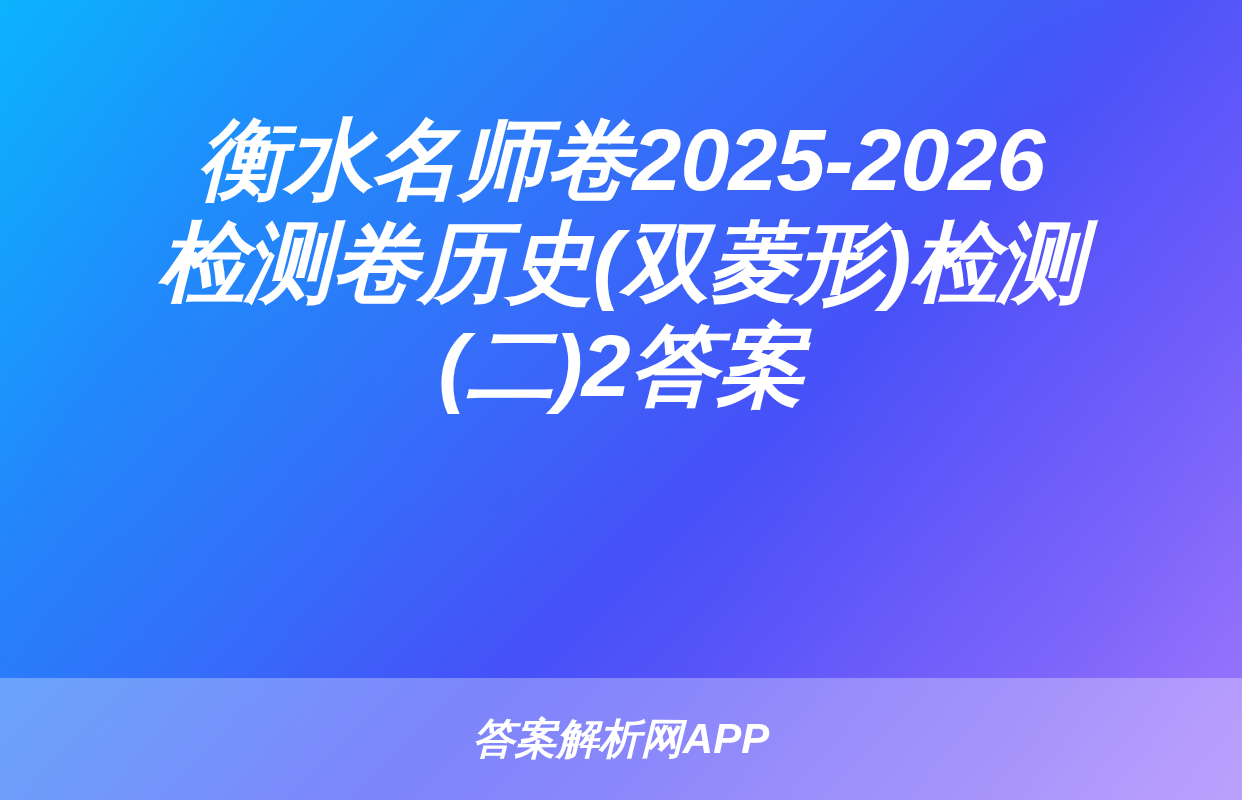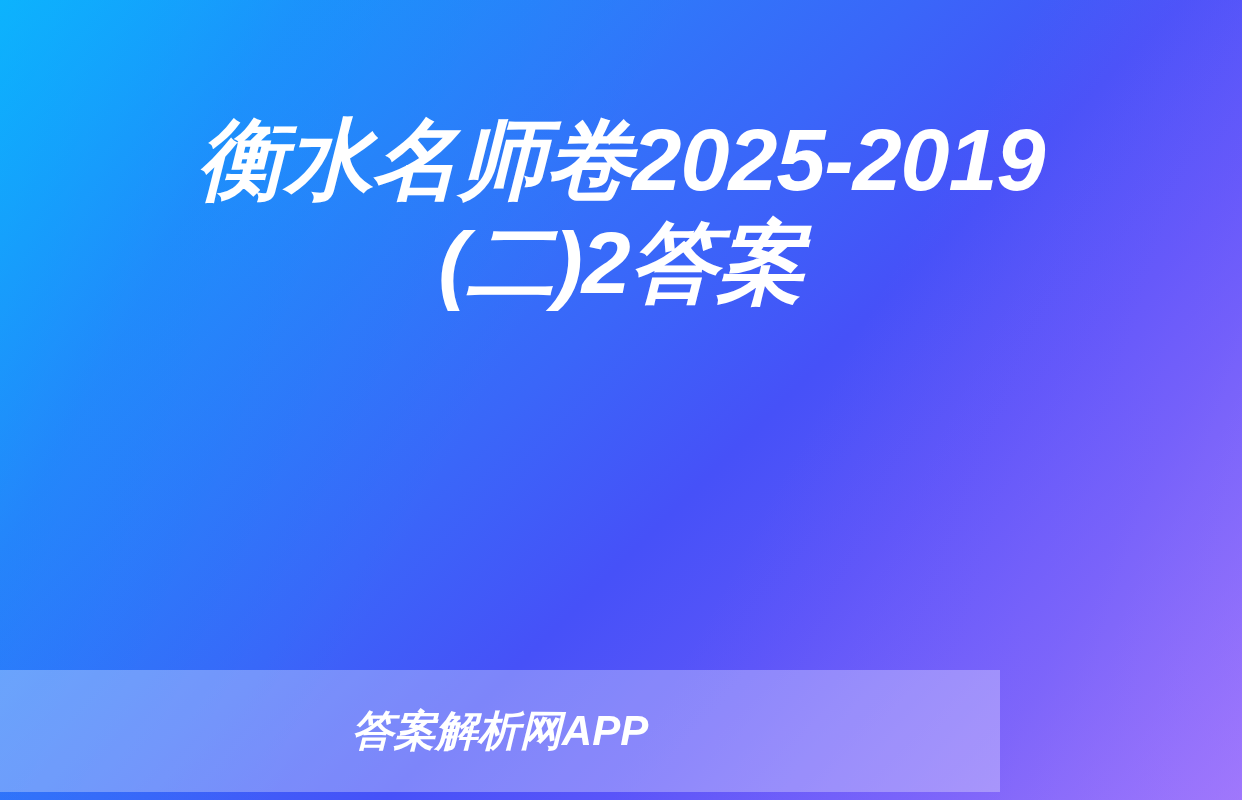--- a/index.html
+++ b/index.html
@@ -63,22 +63,22 @@
     font-weight: 700;
     font-style: italic;
     letter-spacing: -1px;
     white-space: nowrap;
     font-family: "Liberation Sans", "DejaVu Sans", sans-serif;
   }
 
   .footer-bar {
     position: absolute;
     left: 0;
-    bottom: 8px;
-    width: 1000px;
+    bottom: 0;
+    width: 1242px;
     height: 122px;
     background: rgba(255, 255, 255, 0.30);
     z-index: 3;
     display: flex;
     align-items: center;
     justify-content: center;
   }
 
   .footer-text {
     color: #ffffff;
@@ -90,21 +90,22 @@
     white-space: nowrap;
     font-family: "Liberation Sans", "DejaVu Sans", sans-serif;
   }
 </style>
 </head>
 <body>
 
 <div class="poster">
 
   <div class="title-block">
-    <span class="title-line">衡水名师卷2025-2019</span>
+    <span class="title-line">衡水名师卷2025-2026</span>
+    <span class="title-line">检测卷历史(双菱形)检测</span>
     <span class="title-line">(二)2答案</span>
   </div>
 
   <div class="footer-bar">
     <span class="footer-text">答案解析网APP</span>
   </div>
 
 </div>
 
 </body></html>

